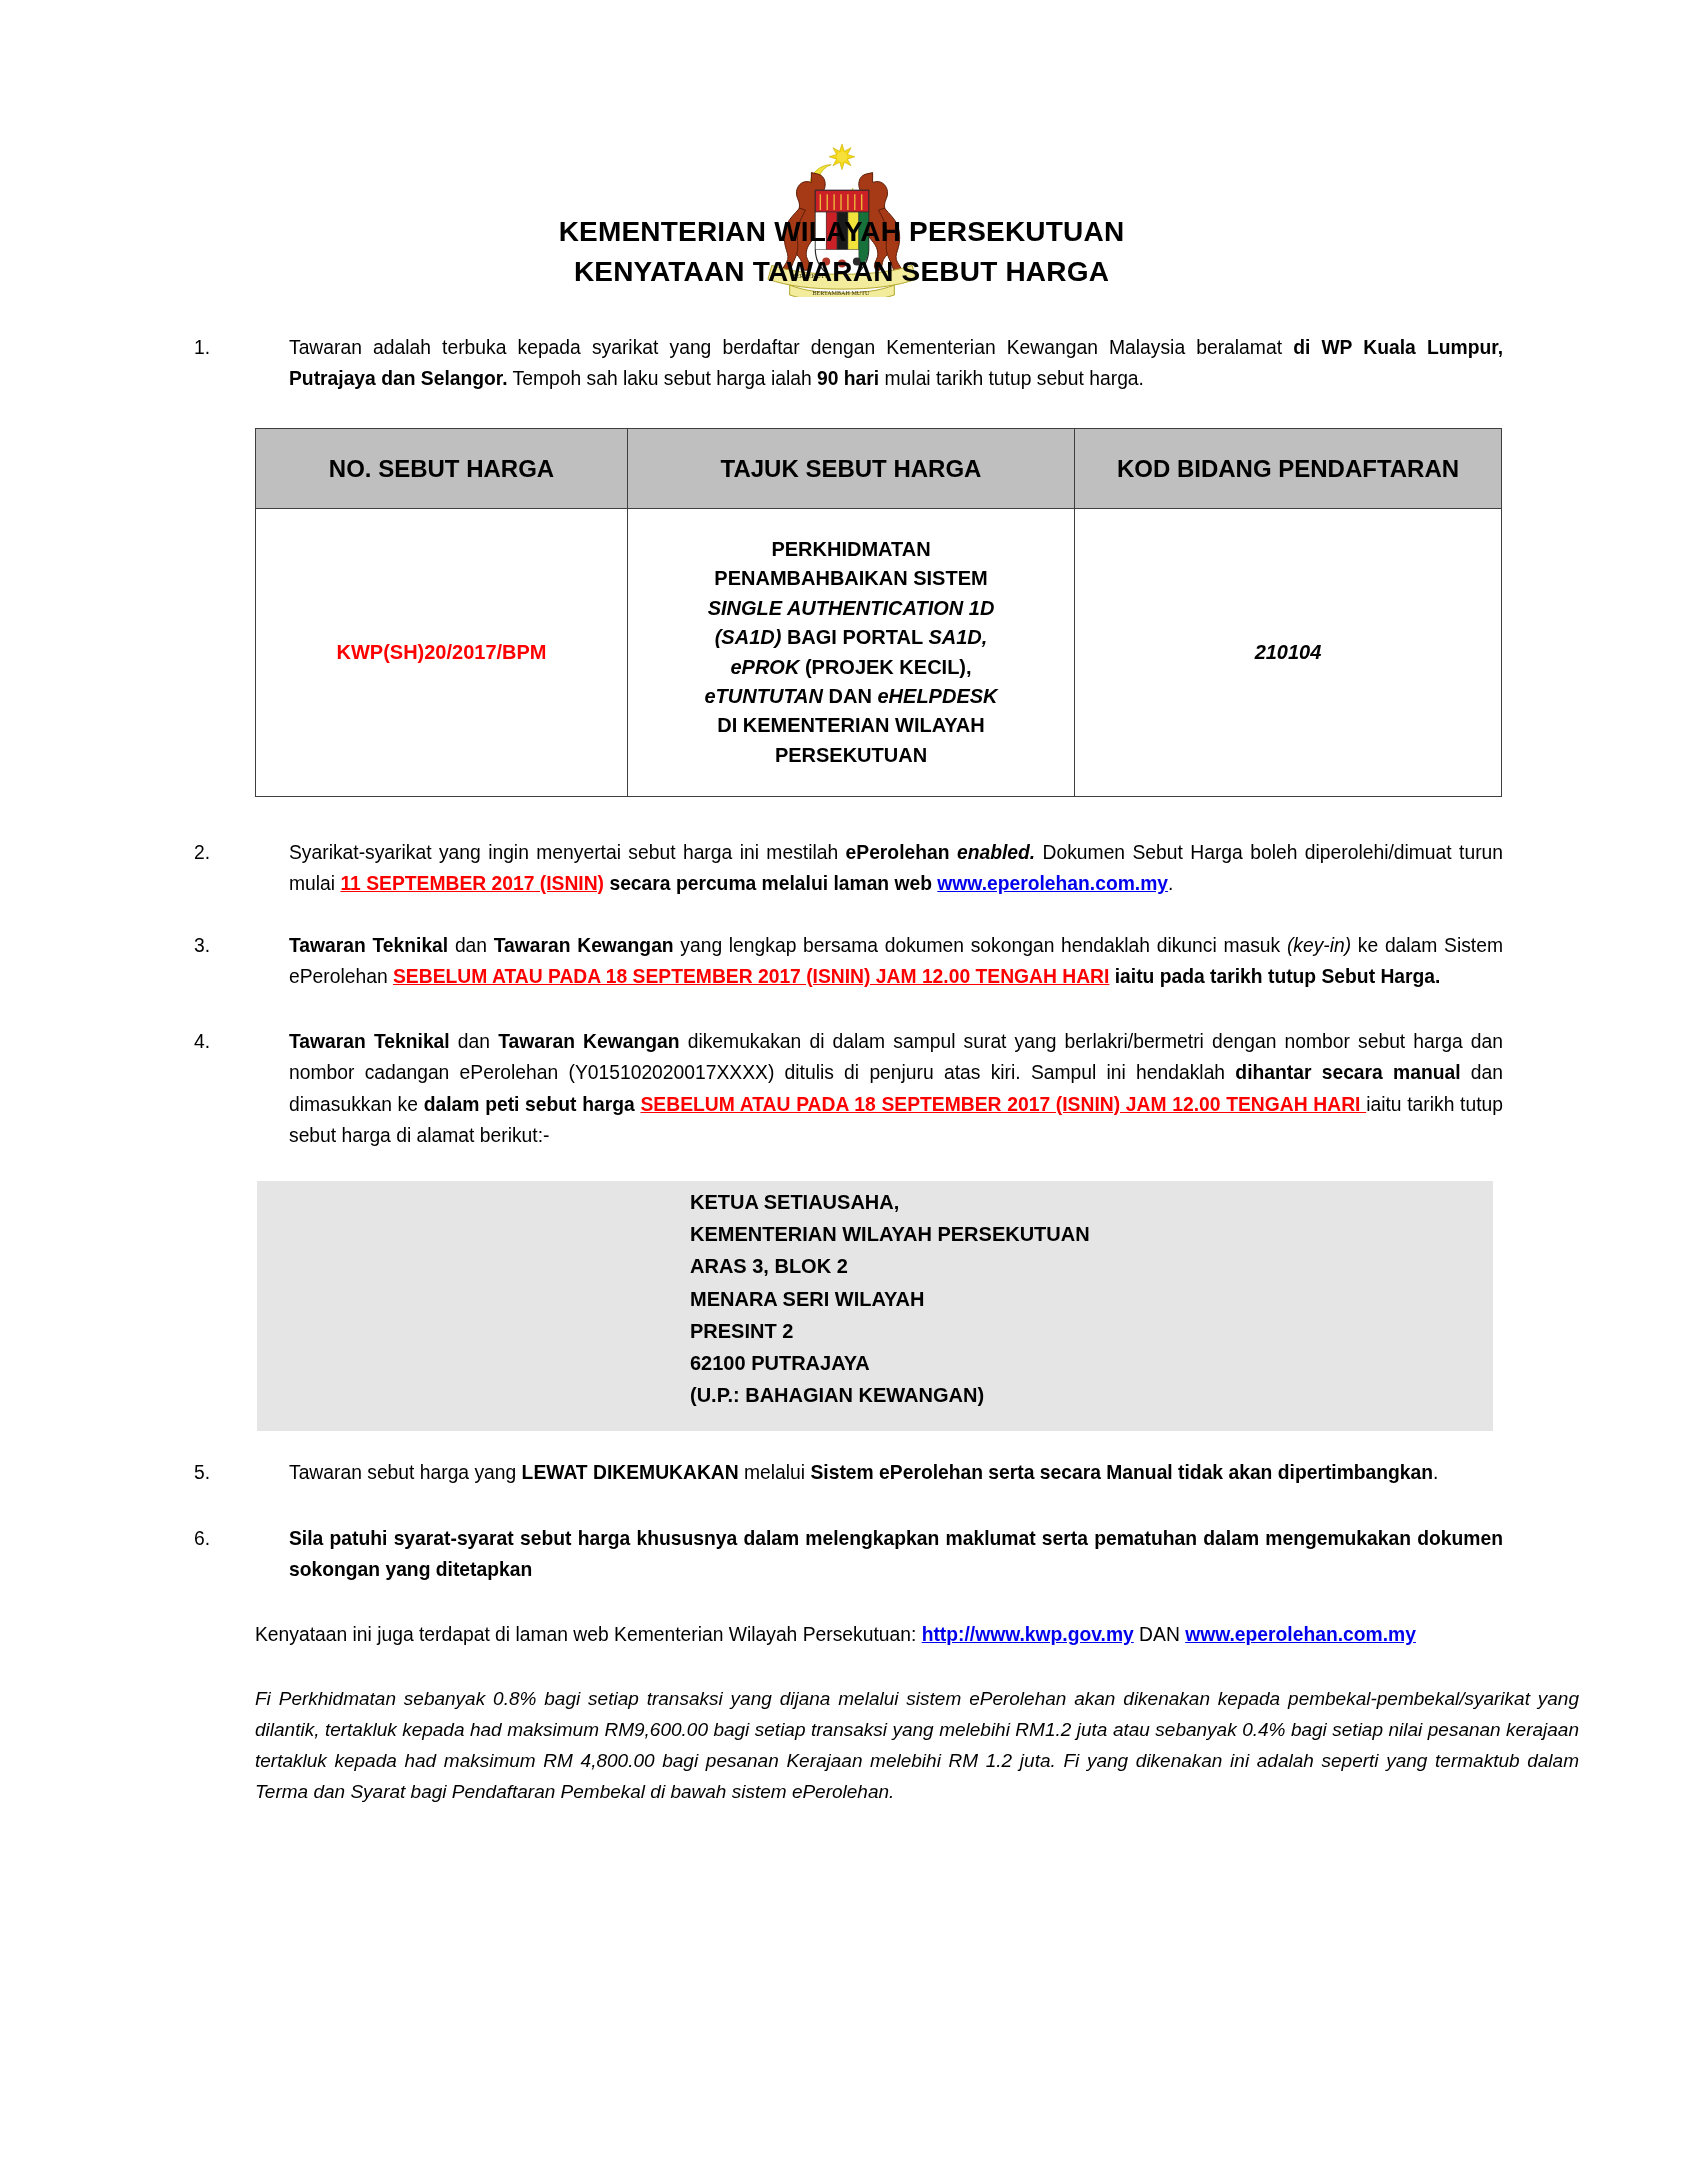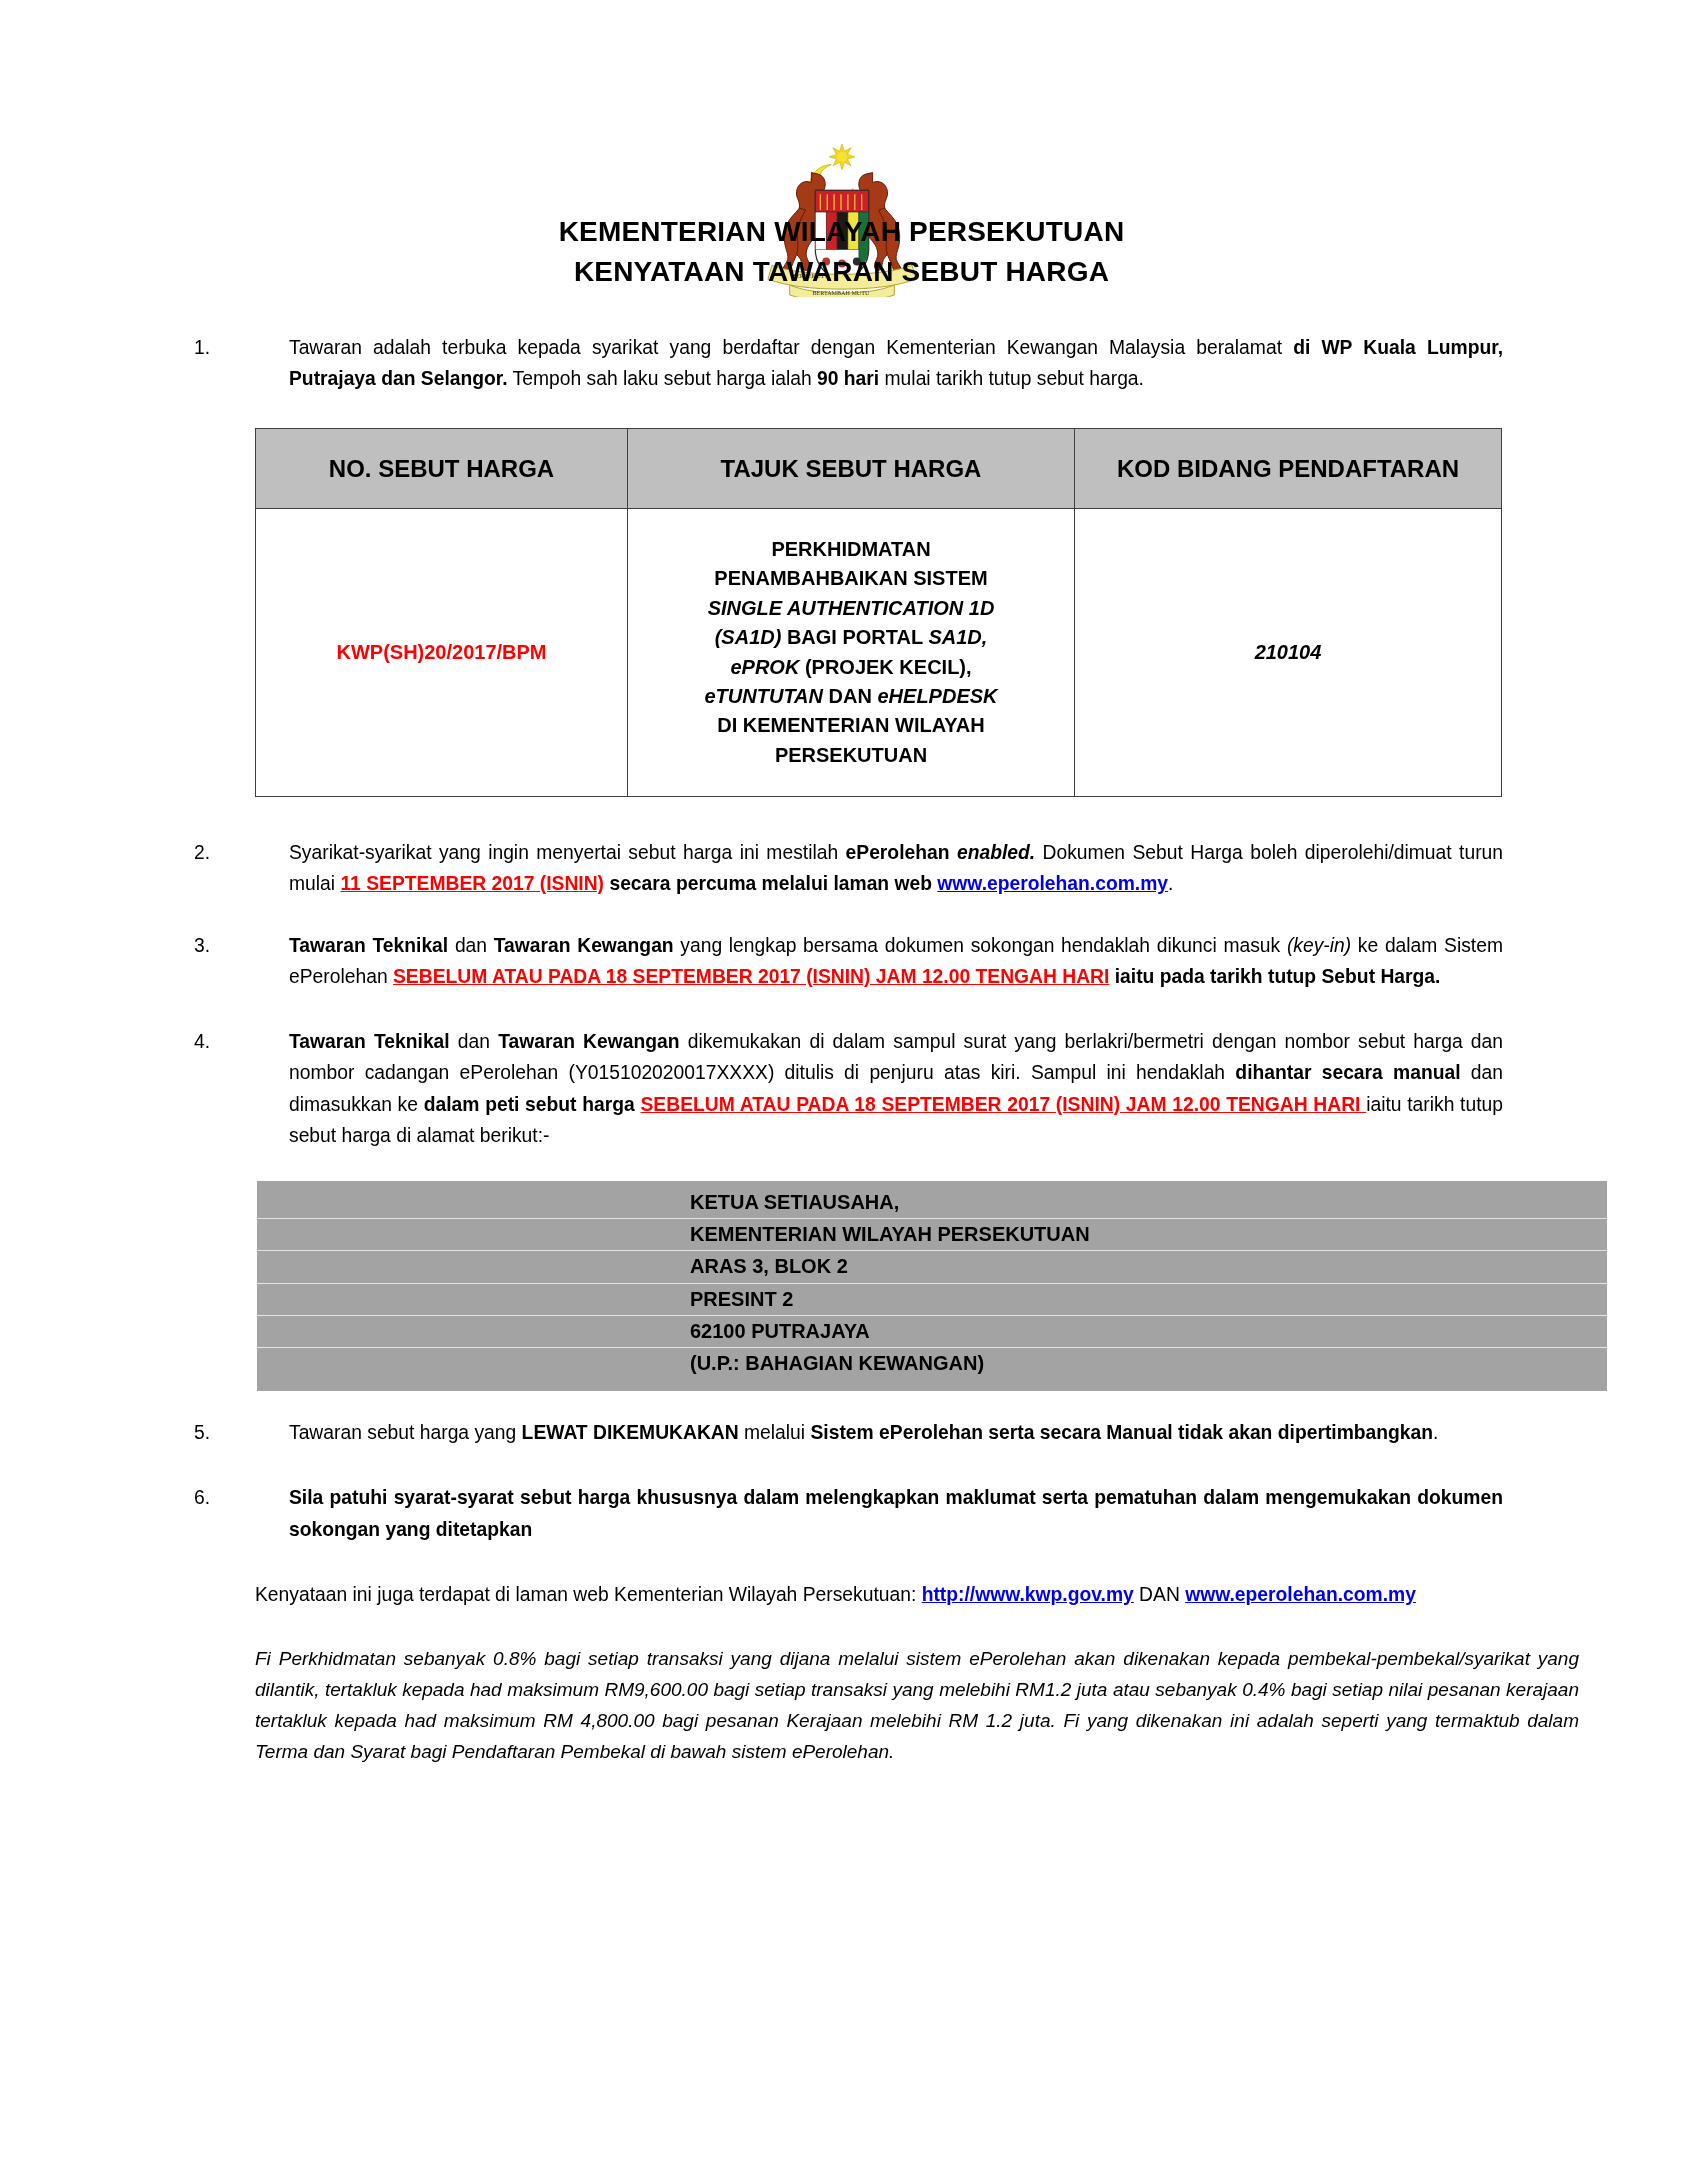--- a/index.html
+++ b/index.html
@@ -115,23 +115,23 @@
     font-weight: bold;
     line-height: 1.47;
   }
   td.cell-no { color: #ff0000; font-weight: bold; font-size: 20px; }
   td.cell-title { padding: 10px 16px; }
   td.cell-kod { font-style: italic; font-weight: bold; font-size: 20px; }
 
   
   .addr-block {
     margin-left: 257px;
-    width: 1350px;
-    background: #a3a3a3;
-    padding: 6px 0 12px 0;
+    width: 1236px;
+    background: #e5e5e5;
+    padding: 6px 0 20px 0;
     box-sizing: border-box;
   }
   .addr-line {
     font-size: 20px;
     font-weight: bold;
     line-height: 1.56;
     padding-left: 433px;
     border-bottom: 1px solid #e4e4e4;
   }
   .addr-line:last-child { border-bottom: none; }
@@ -290,20 +290,21 @@
       <b>Tawaran Teknikal</b><span> dan </span><b>Tawaran Kewangan</b><span> dikemukakan di dalam sampul surat yang berlakri/bermetri dengan nombor sebut harga dan nombor cadangan ePerolehan (Y015102020017XXXX) ditulis di penjuru atas kiri. Sampul ini hendaklah </span><b>dihantar secara manual</b><span> dan dimasukkan ke </span><b>dalam peti sebut harga </b><span class="red">SEBELUM ATAU PADA 18 SEPTEMBER 2017 (ISNIN) JAM 12.00 TENGAH HARI </span><span>iaitu tarikh tutup sebut harga di alamat berikut:-</span>
     </div>
   </div>
 
   <div class="sp-30"></div>
 
   <div class="addr-block">
     <div class="addr-line">KETUA SETIAUSAHA,</div>
     <div class="addr-line">KEMENTERIAN WILAYAH PERSEKUTUAN</div>
     <div class="addr-line">ARAS 3, BLOK 2</div>
+    <div class="addr-line">MENARA SERI WILAYAH</div>
     <div class="addr-line">PRESINT 2</div>
     <div class="addr-line">62100 PUTRAJAYA</div>
     <div class="addr-line">(U.P.: BAHAGIAN KEWANGAN)</div>
   </div>
 
   <div class="sp-26"></div>
 
   <div class="item">
     <div class="item-num">5.</div>
     <div class="item-body">

